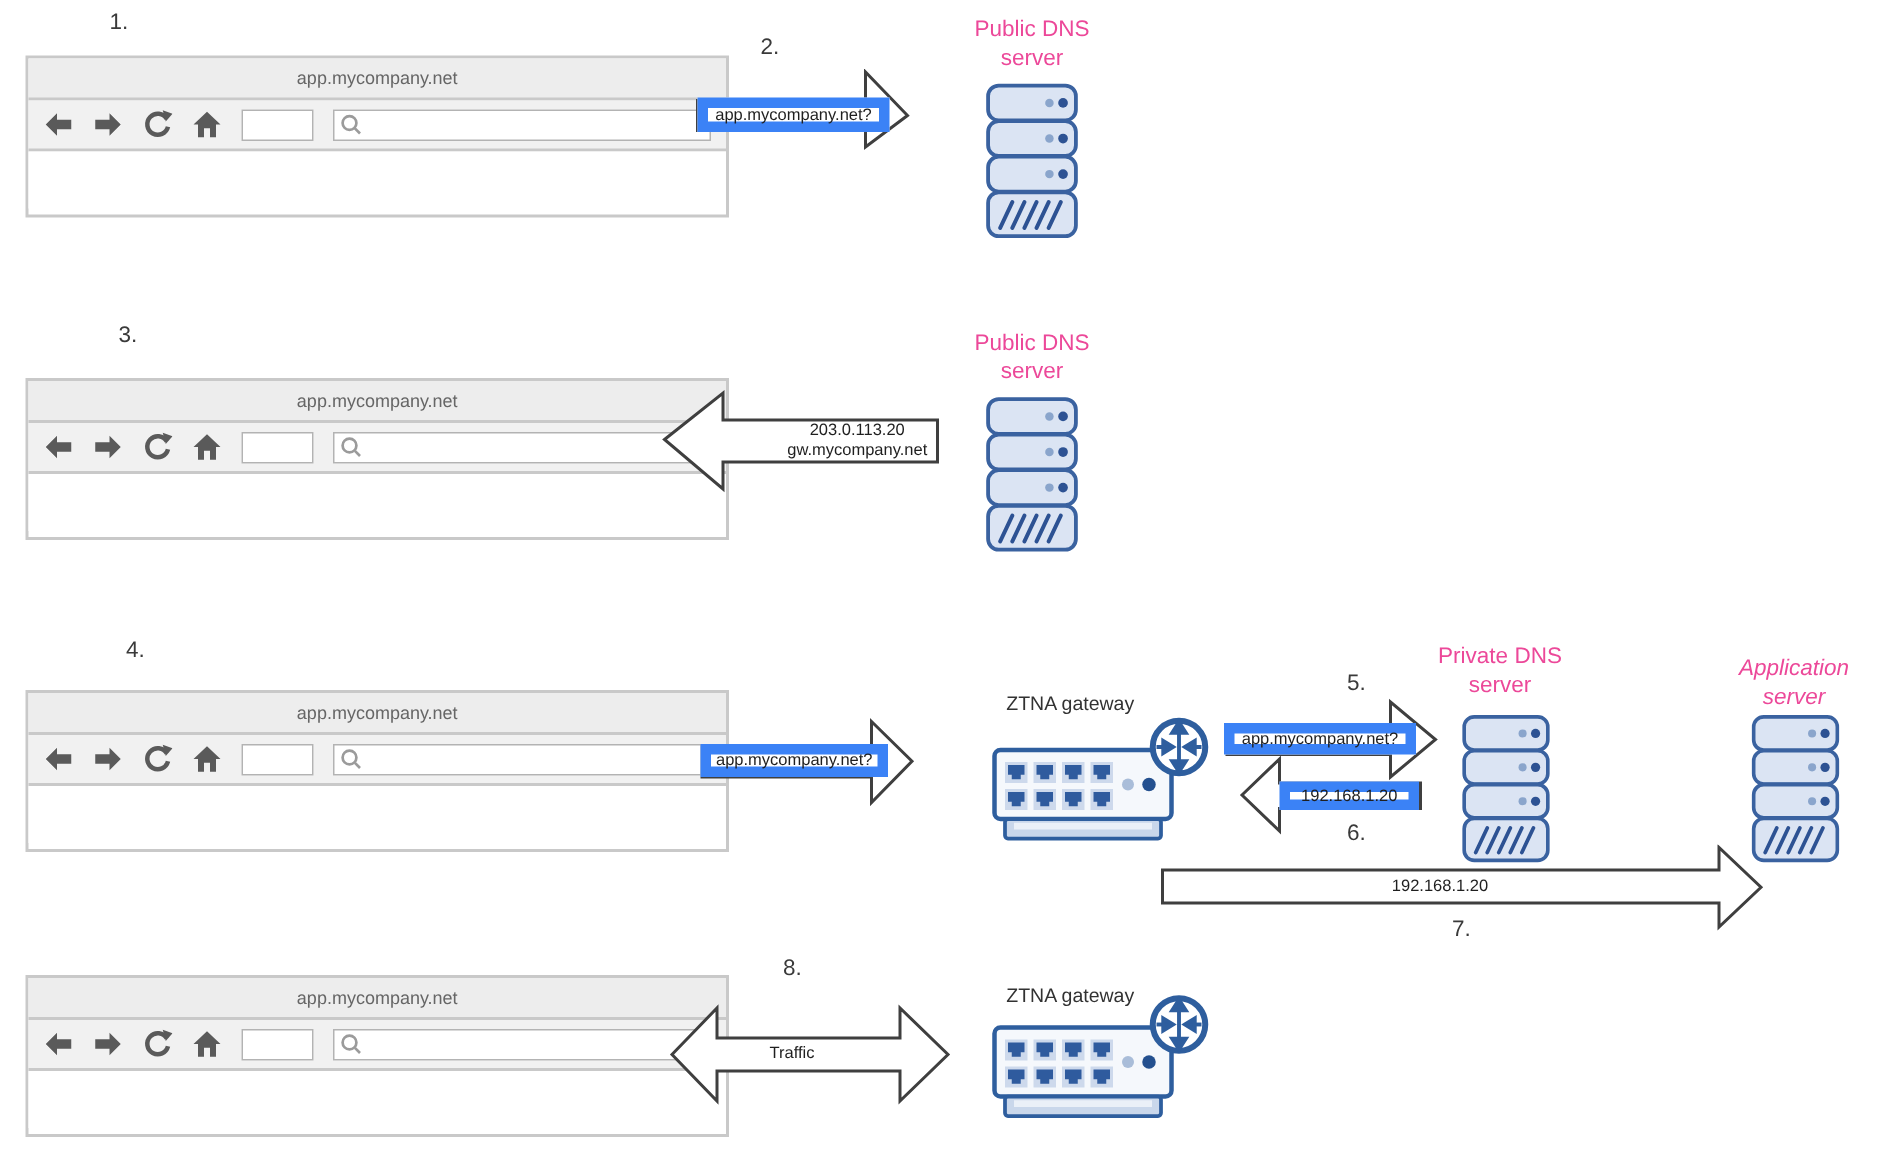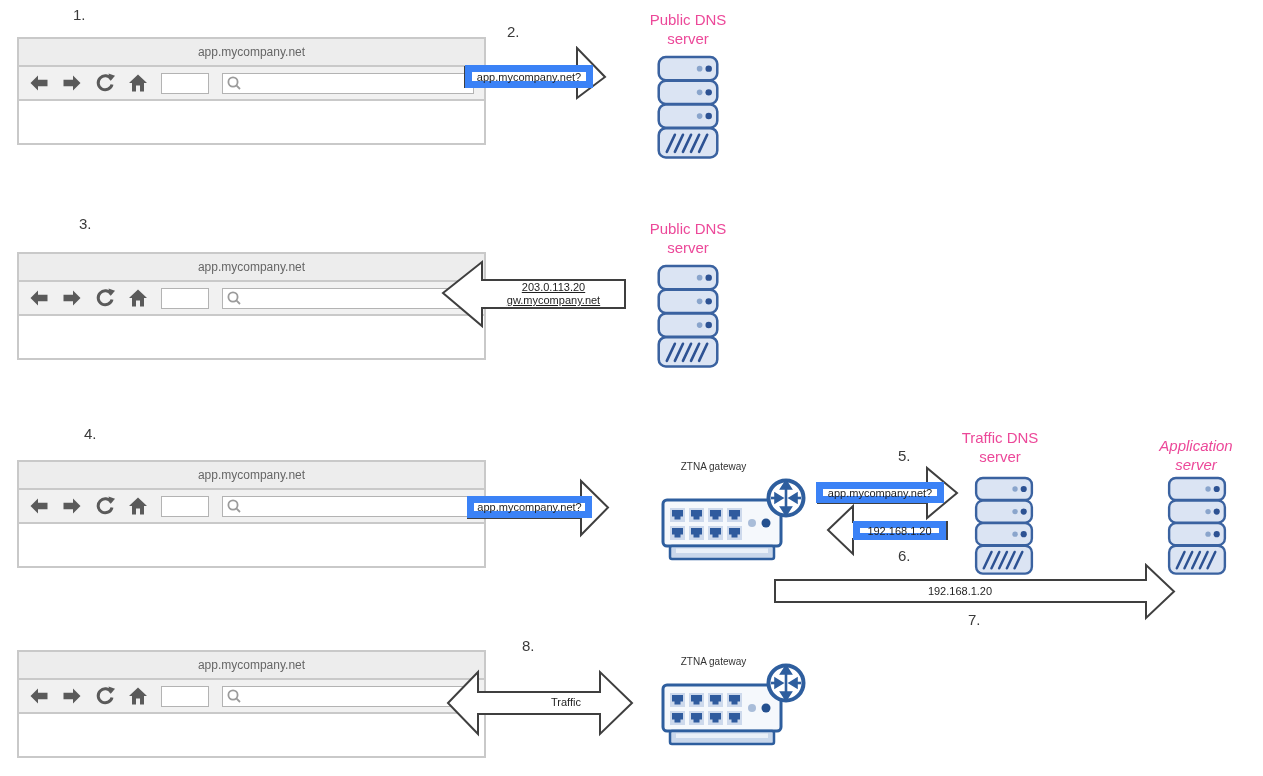--- a/index.html
+++ b/index.html
@@ -7,21 +7,21 @@
   body { font-family:"Liberation Sans", sans-serif; }
   #canvas { position:relative; width:1263px; height:776px; background:#ffffff; overflow:hidden; }
   .abs { position:absolute; }
 
   
   .step-label { font-size:15px; color:#3a3a3a; }
 
   
   .node-label { font-size:15px; color:#ec4899; text-align:center; line-height:19px; }
   .node-label span { display:block; }
-  .gw-label { font-size:10px; color:#323232; text-align:center; width:135px; }
+  .gw-label { font-size:13px; color:#323232; text-align:center; width:135px; }
 
   
   .block-arrow polygon { fill:#ffffff; stroke:#3f3f3f; stroke-width:2; stroke-linejoin:miter; }
 
   
   .arrow-label-box { border:7px solid #3b82f6; background:#ffffff; font-size:11px; color:#1f1f1f;
                      display:flex; align-items:center; justify-content:center; }
   .arrow-text { font-size:11px; color:#1f1f1f; text-align:center; }
 
   
@@ -255,21 +255,21 @@
 
   <div class="abs node-label" style="left:628px; top:10px; width:120px;">
     <span>Public DNS</span>
     <span>server</span>
   </div>
   <div class="abs node-label" style="left:628px; top:219px; width:120px;">
     <span>Public DNS</span>
     <span>server</span>
   </div>
   <div class="abs node-label" style="left:940px; top:428px; width:120px;">
-    <span>Traffic DNS</span>
+    <span>Private DNS</span>
     <span>server</span>
   </div>
   <div class="abs node-label" style="left:1136px; top:436px; width:120px;font-style:italic;">
     <span>Application</span>
     <span>server</span>
   </div>
   <div class="abs gw-label" style="left:646px; top:461px;">ZTNA gateway</div>
   <div class="abs gw-label" style="left:646px; top:656px;">ZTNA gateway</div>
 
   <svg class="abs" style="left:655px; top:55px;" width="66" height="105" viewBox="0 0 64 104">
@@ -293,21 +293,21 @@
     </svg>
 
   <svg class="abs block-arrow" style="left:463px; top:46px;" width="145" height="56">
     <polygon points="2,21 114,21 114,2 142,31 114,52 114,41 2,41"></polygon>
   </svg>
   <div class="abs arrow-label-box" style="left:465px; top:65px; width:128px; height:23px;">app.mycompany.net?</div>
 
   <svg class="abs block-arrow" style="left:441px; top:258px;" width="188" height="72">
     <polygon points="2,35 41,4 41,22 184,22 184,50 41,50 41,68"></polygon>
   </svg>
-  <div class="abs arrow-text" style="left:482px; top:281px; width:143px; line-height:13px;text-decoration:underline;">
+  <div class="abs arrow-text" style="left:500px; top:281px; width:143px; line-height:13px;">
     <span style="display:block">203.0.113.20</span>
     <span style="display:block">gw.mycompany.net</span>
   </div>
 
   <svg class="abs block-arrow" style="left:466px; top:478px;" width="145" height="60">
     <polygon points="2,19 115,19 115,3 142,29.5 115,57 115,40 2,40"></polygon>
   </svg>
   <div class="abs arrow-label-box" style="left:467px; top:496px; width:125px; height:22px;">app.mycompany.net?</div>
 
   <svg class="abs block-arrow" style="left:816px; top:465px;" width="145" height="56">
@@ -321,15 +321,15 @@
   <div class="abs arrow-label-box" style="left:853px; top:521px; width:93px; height:19px;">192.168.1.20</div>
 
   <svg class="abs block-arrow" style="left:773px; top:563px;" width="404" height="58">
     <polygon points="2,17 373,17 373,2 401,28.5 373,55 373,39 2,39"></polygon>
   </svg>
   <div class="abs arrow-text" style="left:790px; top:581px; width:340px; line-height:20px;">192.168.1.20</div>
 
   <svg class="abs block-arrow" style="left:446px; top:669px;" width="188" height="68">
     <polygon points="2,34 32,3 32,23 154,23 154,3 186,34 154,65 154,45 32,45 32,65"></polygon>
   </svg>
-  <div class="abs arrow-text" style="left:506px; top:689px; width:120px; line-height:27px;">Traffic</div>
+  <div class="abs arrow-text" style="left:468px; top:689px; width:120px; line-height:27px;">Traffic</div>
 
 </div>
 
 </body></html>

